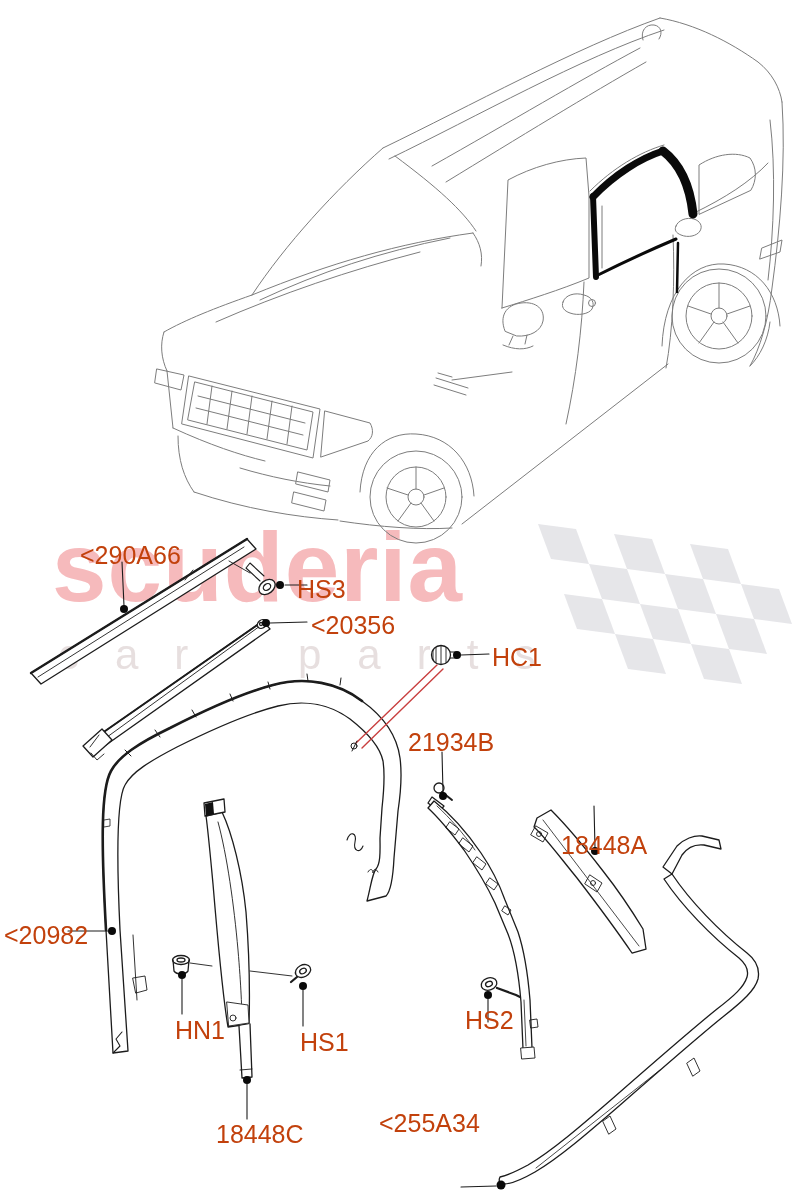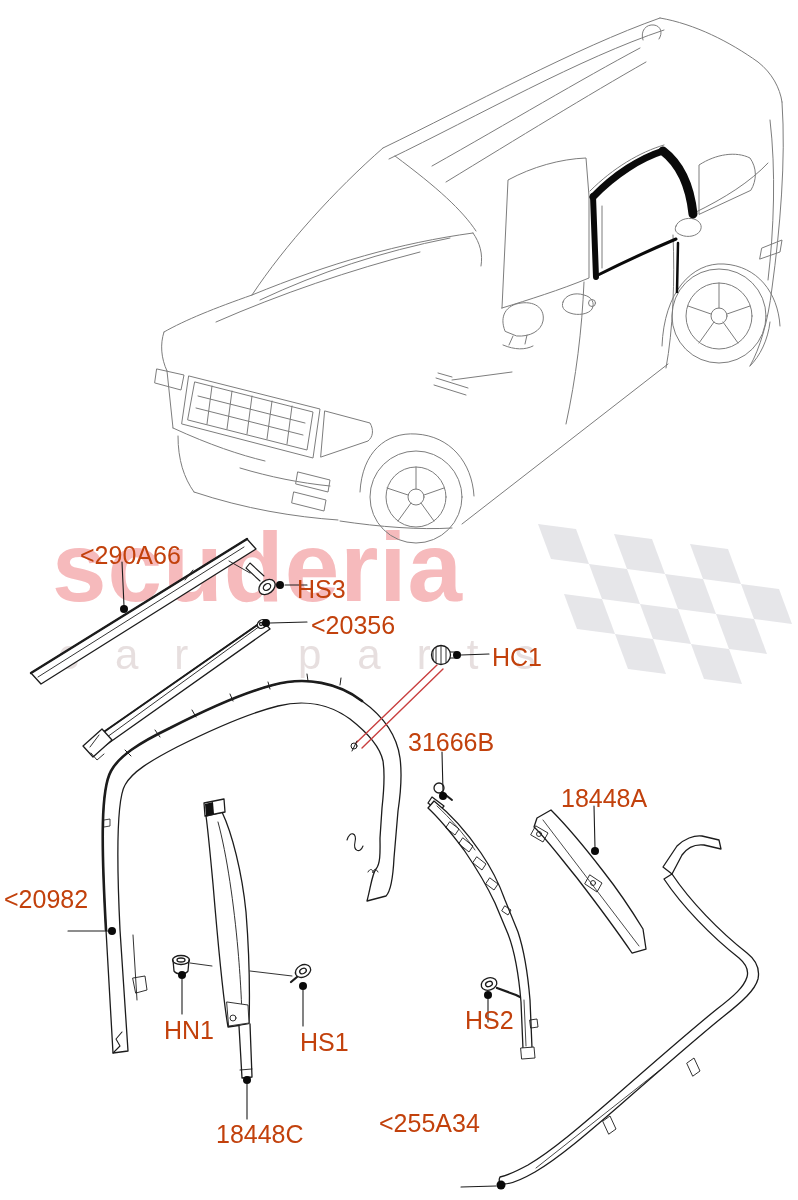--- a/index.html
+++ b/index.html
@@ -290,22 +290,22 @@
       <circle cx="488" cy="995" r="4"></circle>
       <circle cx="247" cy="1080" r="4"></circle>
       <circle cx="501" cy="1185" r="4.5"></circle>
     </g>
   </svg>
 
   <div class="lbl" style="left:80px;top:542px">&lt;290A66</div>
   <div class="lbl" style="left:297px;top:576px">HS3</div>
   <div class="lbl" style="left:311px;top:612px">&lt;20356</div>
   <div class="lbl" style="left:492px;top:644px">HC1</div>
-  <div class="lbl" style="left:408px;top:729px">31666B</div>
-  <div class="lbl" style="left:561px;top:785px">18448A</div>
-  <div class="lbl" style="left:4px;top:886px">&lt;20982</div>
-  <div class="lbl" style="left:164px;top:1017px">HN1</div>
+  <div class="lbl" style="left:408px;top:729px">21934B</div>
+  <div class="lbl" style="left:561px;top:832px">18448A</div>
+  <div class="lbl" style="left:4px;top:922px">&lt;20982</div>
+  <div class="lbl" style="left:175px;top:1017px">HN1</div>
   <div class="lbl" style="left:300px;top:1029px">HS1</div>
   <div class="lbl" style="left:465px;top:1007px">HS2</div>
   <div class="lbl" style="left:216px;top:1121px">18448C</div>
   <div class="lbl" style="left:379px;top:1110px">&lt;255A34</div>
 
 </div>
 
 </body></html>

